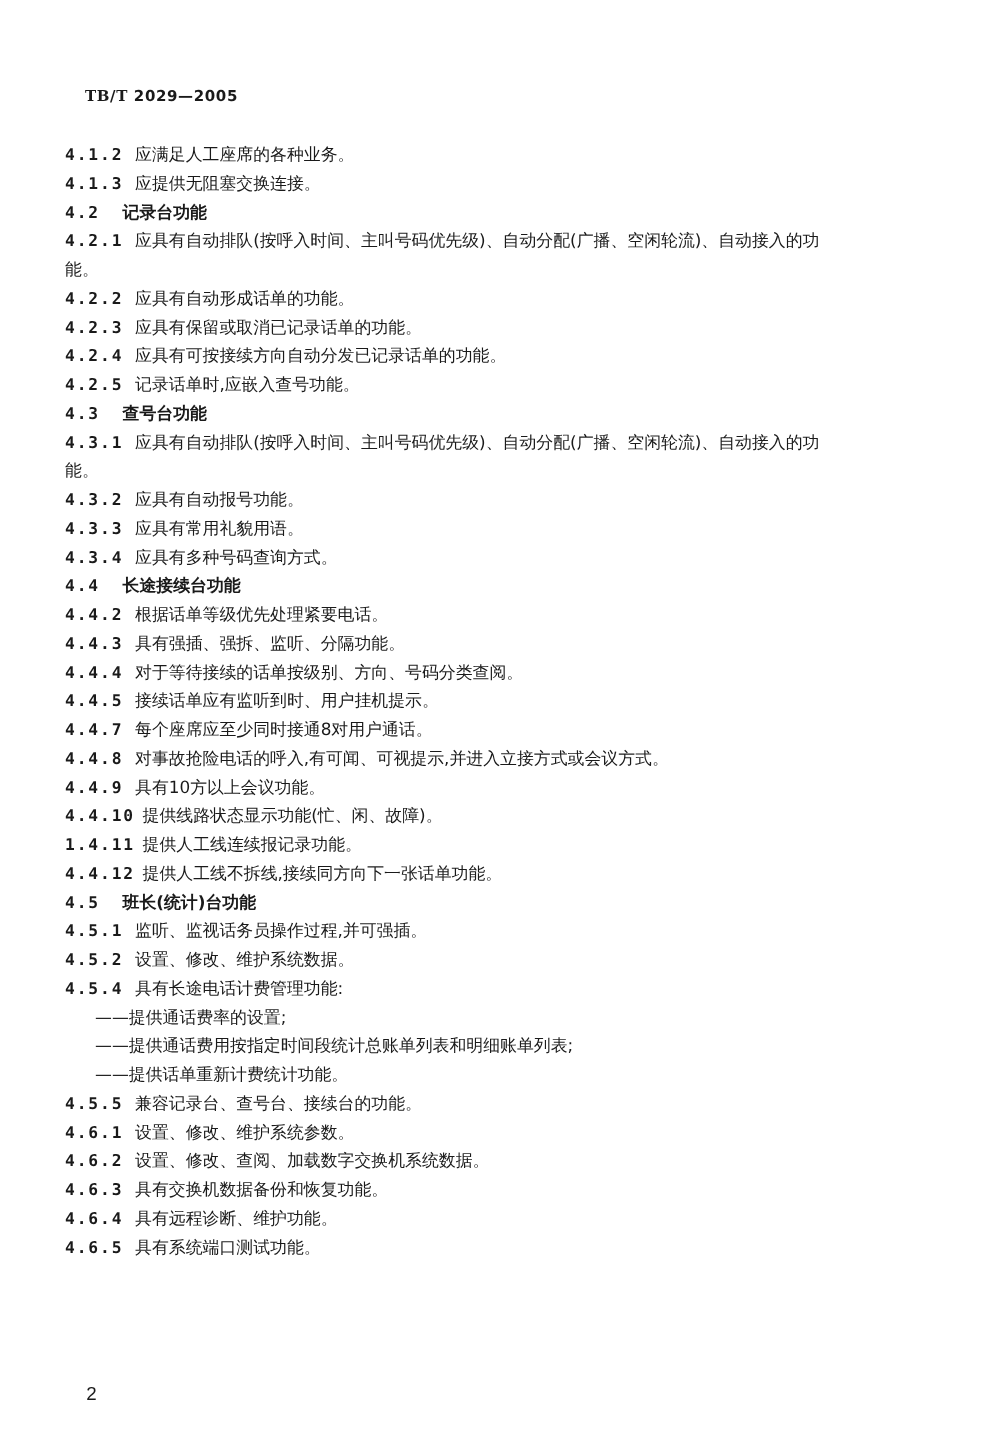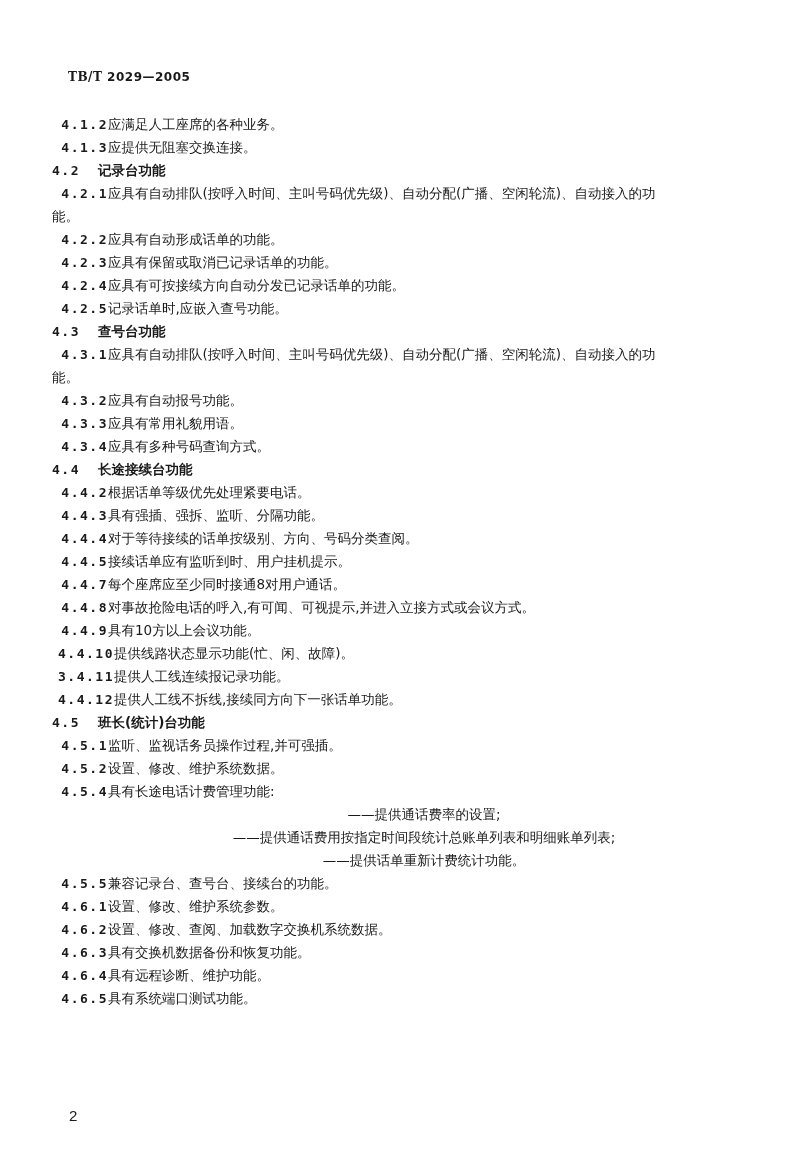--- a/index.html
+++ b/index.html
@@ -5,26 +5,26 @@
   html, body { margin: 0; padding: 0; background: #ffffff; }
   body { width: 800px; height: 1162px; position: relative; overflow: hidden;
          font-family: "DejaVu Sans", "Liberation Sans", sans-serif; color: #1a1a1a; }
   .header { position: absolute; left: 68px; top: 70px; font-family: "DejaVu Serif", "Liberation Serif", serif;
             font-weight: bold; font-size: 12px; letter-spacing: 0.5px; }
   .header .code-num { font-family: "DejaVu Sans", "Liberation Sans", sans-serif; font-weight: bold; }
   .body { position: absolute; left: 52px; top: 113px; width: 720px; }
   .line { height: 23px; line-height: 23px; font-size: 13.5px; white-space: nowrap; }
   .num { display: inline-block; font-family: "DejaVu Sans Mono", "Liberation Mono", monospace;
          font-weight: bold; font-size: 13px; letter-spacing: 1.5px; }
-  .clause .num { width: 56px; text-align: right; }
+  .clause .num { width: 56px; }
   .clause.wide .num { width: 62px; }
   .heading .num { width: 46px; }
   .heading .txt { font-weight: bold; }
   .cont { padding-left: 0; }
-  .dash { padding-left: 24px; text-align: center; }
+  .dash { padding-left: 24px; }
   .pageno { position: absolute; left: 69px; top: 1107px; font-size: 15px;
             font-family: "Liberation Sans", sans-serif; }
 </style>
 </head>
 <body>
 
 <div class="header">
   <span>TB/T</span>
   <span class="code-num">2029—2005</span>
 </div>
@@ -47,21 +47,21 @@
     <div class="line clause"><span class="num">4.3.4</span><span class="txt">应具有多种号码查询方式。</span></div>
     <div class="line heading"><span class="num">4.4</span><span class="txt">长途接续台功能</span></div>
     <div class="line clause"><span class="num">4.4.2</span><span class="txt">根据话单等级优先处理紧要电话。</span></div>
     <div class="line clause"><span class="num">4.4.3</span><span class="txt">具有强插、强拆、监听、分隔功能。</span></div>
     <div class="line clause"><span class="num">4.4.4</span><span class="txt">对于等待接续的话单按级别、方向、号码分类查阅。</span></div>
     <div class="line clause"><span class="num">4.4.5</span><span class="txt">接续话单应有监听到时、用户挂机提示。</span></div>
     <div class="line clause"><span class="num">4.4.7</span><span class="txt">每个座席应至少同时接通8对用户通话。</span></div>
     <div class="line clause"><span class="num">4.4.8</span><span class="txt">对事故抢险电话的呼入,有可闻、可视提示,并进入立接方式或会议方式。</span></div>
     <div class="line clause"><span class="num">4.4.9</span><span class="txt">具有10方以上会议功能。</span></div>
     <div class="line clause wide"><span class="num">4.4.10</span><span class="txt">提供线路状态显示功能(忙、闲、故障)。</span></div>
-    <div class="line clause wide"><span class="num">3.4.11</span><span class="txt">提供人工线连续报记录功能。</span></div>
+    <div class="line clause wide"><span class="num">1.4.11</span><span class="txt">提供人工线连续报记录功能。</span></div>
     <div class="line clause wide"><span class="num">4.4.12</span><span class="txt">提供人工线不拆线,接续同方向下一张话单功能。</span></div>
     <div class="line heading"><span class="num">4.5</span><span class="txt">班长(统计)台功能</span></div>
     <div class="line clause"><span class="num">4.5.1</span><span class="txt">监听、监视话务员操作过程,并可强插。</span></div>
     <div class="line clause"><span class="num">4.5.2</span><span class="txt">设置、修改、维护系统数据。</span></div>
     <div class="line clause"><span class="num">4.5.4</span><span class="txt">具有长途电话计费管理功能:</span></div>
     <div class="line dash"><span class="txt">——提供通话费率的设置;</span></div>
     <div class="line dash"><span class="txt">——提供通话费用按指定时间段统计总账单列表和明细账单列表;</span></div>
     <div class="line dash"><span class="txt">——提供话单重新计费统计功能。</span></div>
     <div class="line clause"><span class="num">4.5.5</span><span class="txt">兼容记录台、查号台、接续台的功能。</span></div>
     <div class="line clause"><span class="num">4.6.1</span><span class="txt">设置、修改、维护系统参数。</span></div>

